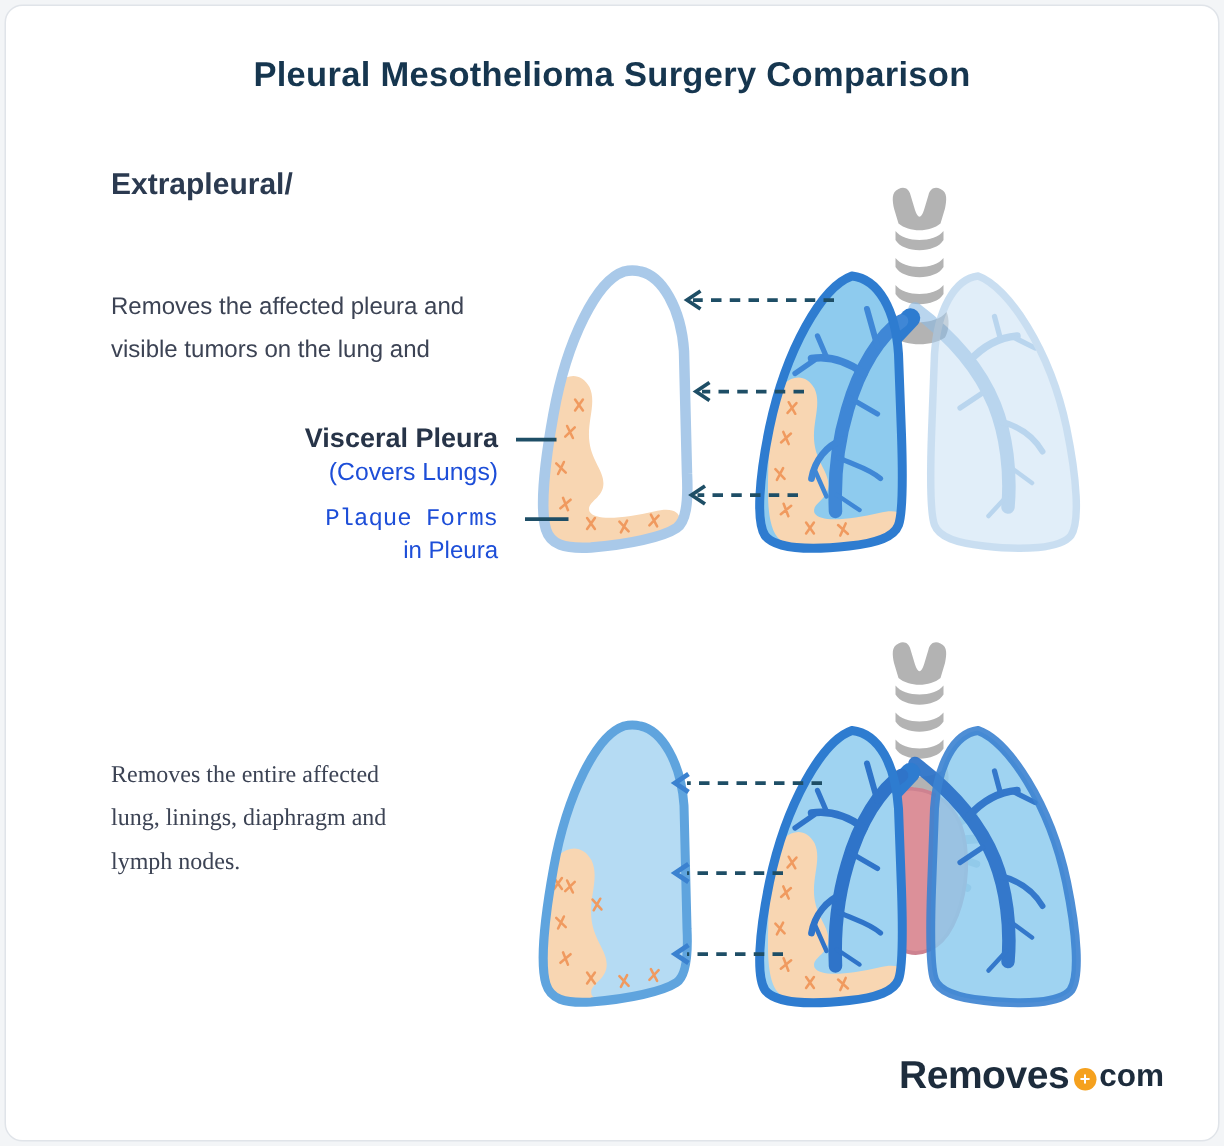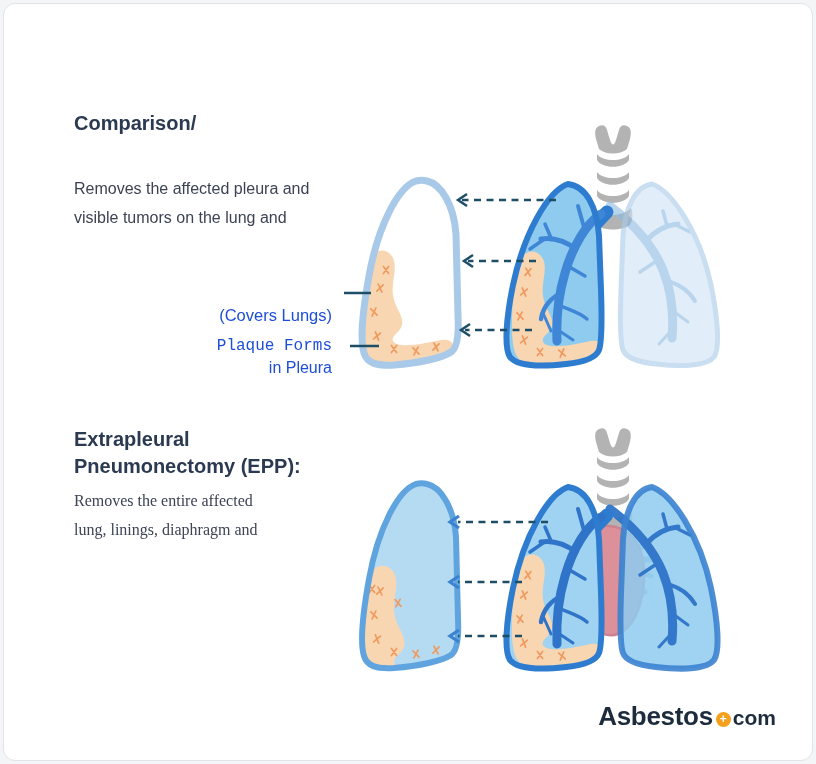--- a/index.html
+++ b/index.html
@@ -16,21 +16,21 @@
     position:absolute; top:36px; left:0; width:100%;
     text-align:center; font-size:23px; font-weight:bold;
     color:#16364f; letter-spacing:.2px;
   }
   .sec-heading {
     position:absolute; left:74px; font-size:20px; font-weight:bold;
     color:#2b3a50; line-height:27px;
   }
   .sec-desc {
     position:absolute; left:74px; width:320px; font-size:16px;
-    color:#3c4354; line-height:29px;
+    color:#3c4354; line-height:29px;margin-top:16px;
   }
   .lbl { position:absolute; right:484px; white-space:nowrap; text-align:right; }
   .lbl-strong { font-size:18px; font-weight:bold; color:#273448; }
   .lbl-gray   { font-size:16px; color:#1d4ed8; }
   .art { position:absolute; inset:0; pointer-events:none; }
   .logo {
     position:absolute; right:40px; top:702px;
     display:inline-flex; align-items:flex-end; color:#1d2c3c;
   }
   .logo-brand { font-size:26px; font-weight:bold; letter-spacing:-.3px; line-height:28px; }
@@ -40,40 +40,39 @@
     text-align:center; margin:0 2px 3px 3px;
   }
   .logo-tld { font-size:21px; font-weight:bold; line-height:24px; }
 </style>
 </head>
 <body>
 
 <div class="stage">
   <div class="card"></div>
 
+  <h1 class="title">Pleural Mesothelioma Surgery Comparison</h1>
 
   <div class="sec-heading" style="top:110px;">
-    <div>Comparison/</div>
+    <div>Extrapleural/</div>
   </div>
   <div class="sec-desc" style="top:174px;">
     <div>Removes the affected pleura and</div>
     <div>visible tumors on the lung and</div>
   </div>
 
+  <div class="lbl lbl-strong" style="top:282px;">Visceral Pleura</div>
   <div class="lbl lbl-gray" style="top:306px; font-size:16.5px;">(Covers Lungs)</div>
   <div class="lbl lbl-gray" style="top:337px;font-family:Liberation Mono, monospace;">Plaque Forms</div>
   <div class="lbl lbl-gray" style="top:359px;">in Pleura</div>
 
-  <div class="sec-heading" style="top:426px;">
-    <div>Extrapleural</div>
-    <div>Pneumonectomy (EPP):</div>
-  </div>
   <div class="sec-desc" style="top:486px;font-family:Liberation Serif, serif;">
     <div>Removes the entire affected</div>
     <div>lung, linings, diaphragm and</div>
+    <div>lymph nodes.</div>
   </div>
 
   <svg class="art" width="816" height="764" viewBox="0 0 816 764" aria-hidden="true">
     <defs>
       <path id="lungC" d="M 568 184 C 548 191, 524 233, 513 285 C 506 319, 504 348, 510 357 C 517 366, 540 367, 566 364 C 585 362, 596 358, 599 350 C 602 342, 602 320, 601 290 L 599 236 C 597 207, 586 186, 568 184 Z"></path>
       <path id="lungR" d="M 652 184 C 672 191, 700 233, 711 285 C 718 319, 720 348, 714 357 C 707 366, 682 367, 656 364 C 637 362, 626 358, 623 350 C 620 342, 620 320, 621 290 L 623 236 C 625 207, 636 186, 652 184 Z"></path>
       <path id="pleura" d="M 416 181 C 398 187, 378 226, 369 276 C 363 309, 360 340, 364 353 C 367 363, 376 366, 394 365 C 419 363, 442 358, 451 352 C 457 348, 459 336, 458 316 L 456 234 C 454 205, 441 184, 427 181 C 423 180, 420 180, 416 181 Z"></path>
       <path id="plaque" d="M 366 266 C 371 250, 386 245, 393 258 C 398 269, 391 281, 393 295 C 395 309, 404 315, 402 325 C 400 333, 391 335, 393 341 C 397 348, 418 345, 436 341 C 448 338, 454 341, 453 348 C 452 356, 443 358, 428 360 C 404 363, 382 364, 372 360 C 365 357, 362 345, 362 327 C 362 306, 363 284, 366 266 Z"></path>
       <g id="bronchiC" fill="none" stroke-linecap="round" stroke-linejoin="round">
         <path d="M 601 214 C 587 223, 573 245, 565 273 C 559 293, 556 318, 557 341" stroke-width="9"></path>
@@ -244,17 +243,17 @@
         <g stroke="#3b82d0" stroke-width="3.2">
           <use href="#ahead" transform="translate(450,219)"></use>
           <use href="#ahead" transform="translate(450,279)"></use>
           <use href="#ahead" transform="translate(450,333)"></use>
         </g>
       </g>
     </g>
   </svg>
 
   <div class="logo">
-    <span class="logo-brand">Asbestos</span>
+    <span class="logo-brand">Removes</span>
     <span class="logo-plus">+</span>
     <span class="logo-tld">com</span>
   </div>
 </div>
 
 </body></html>

